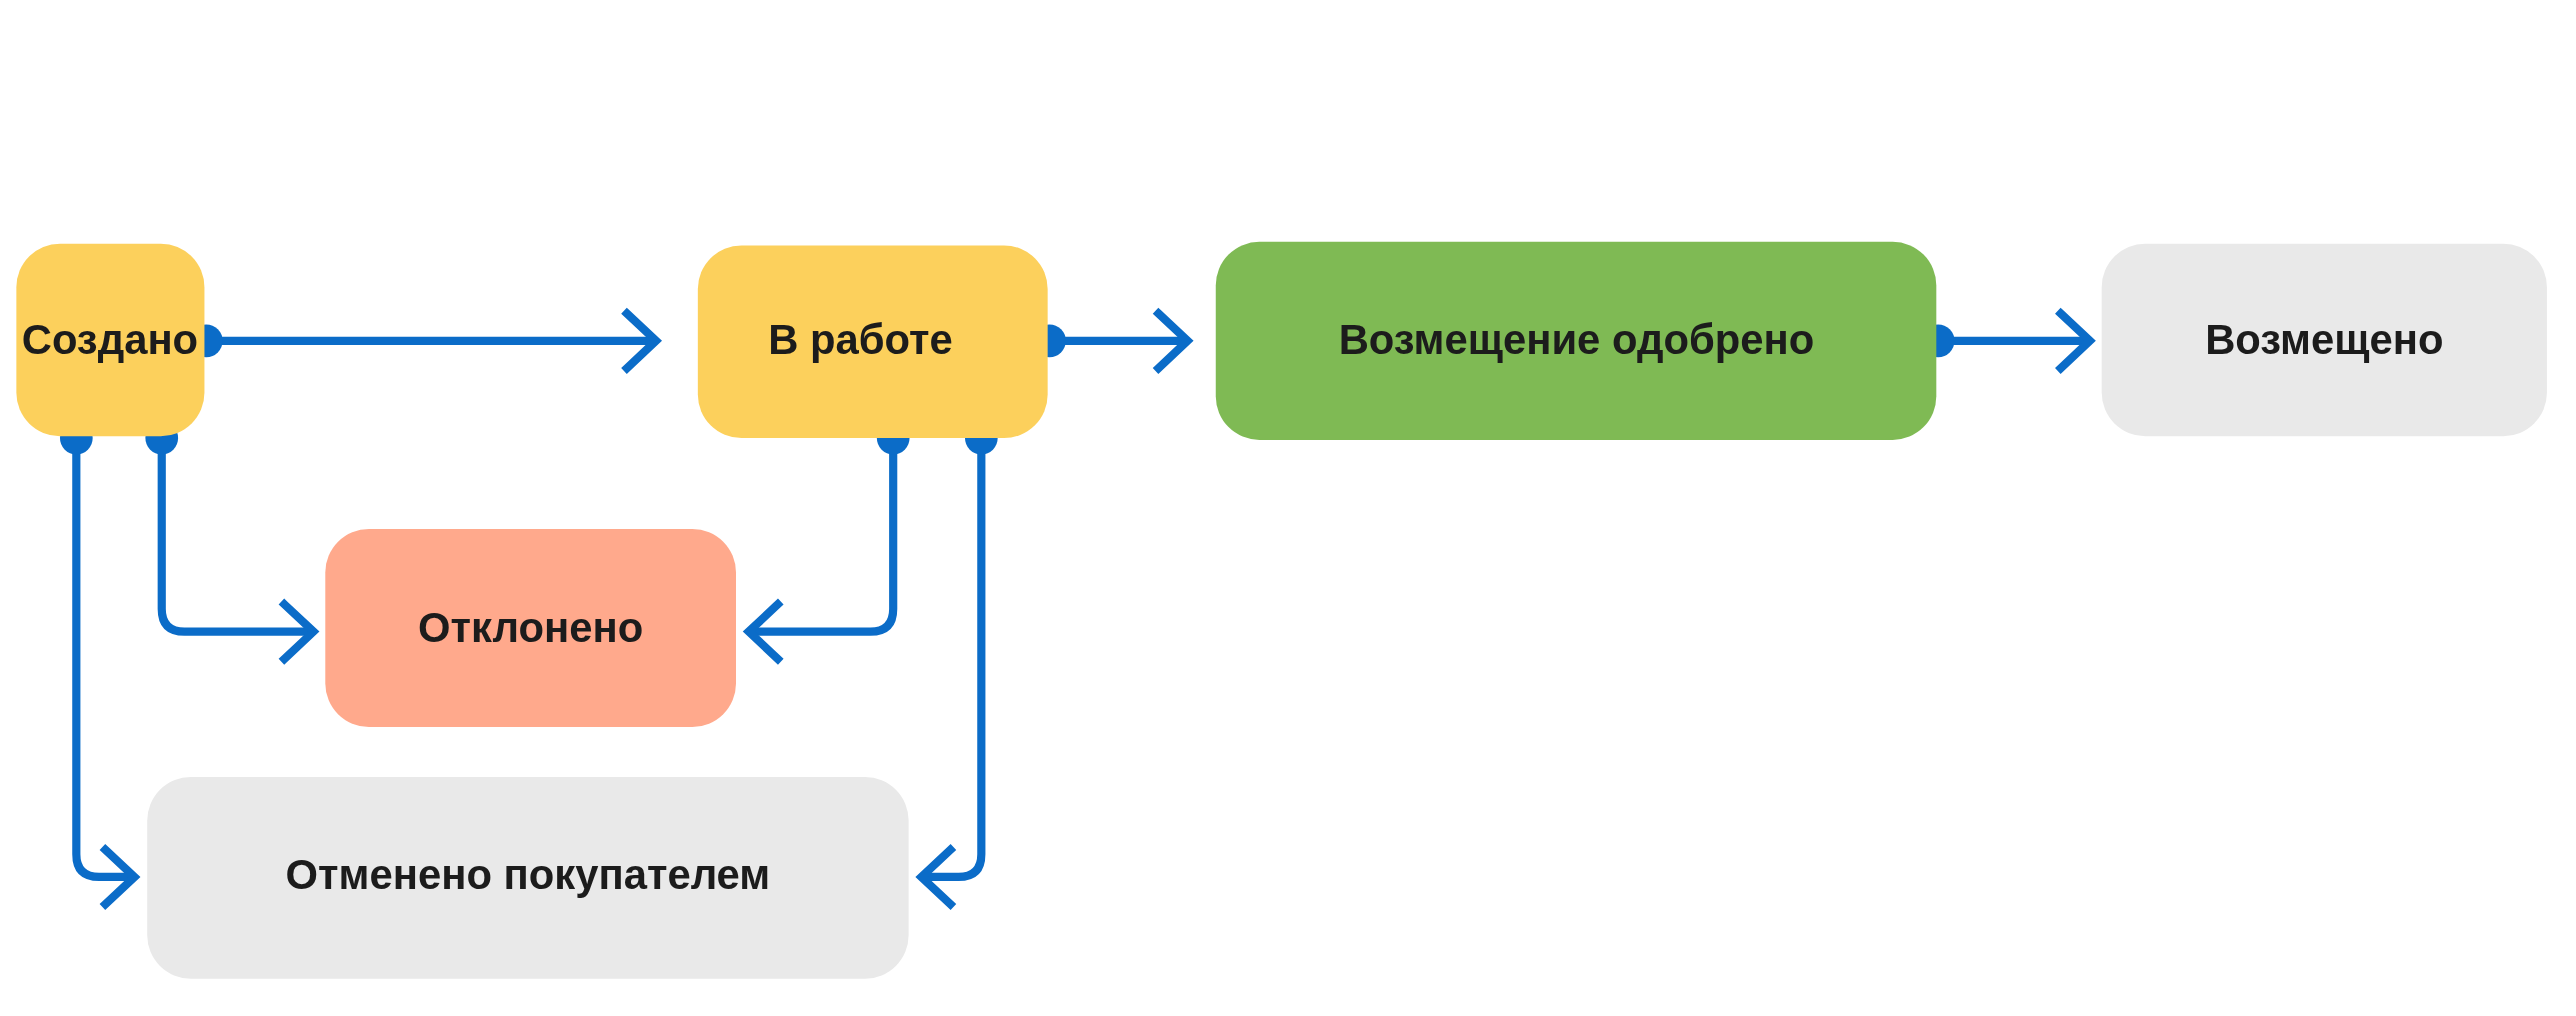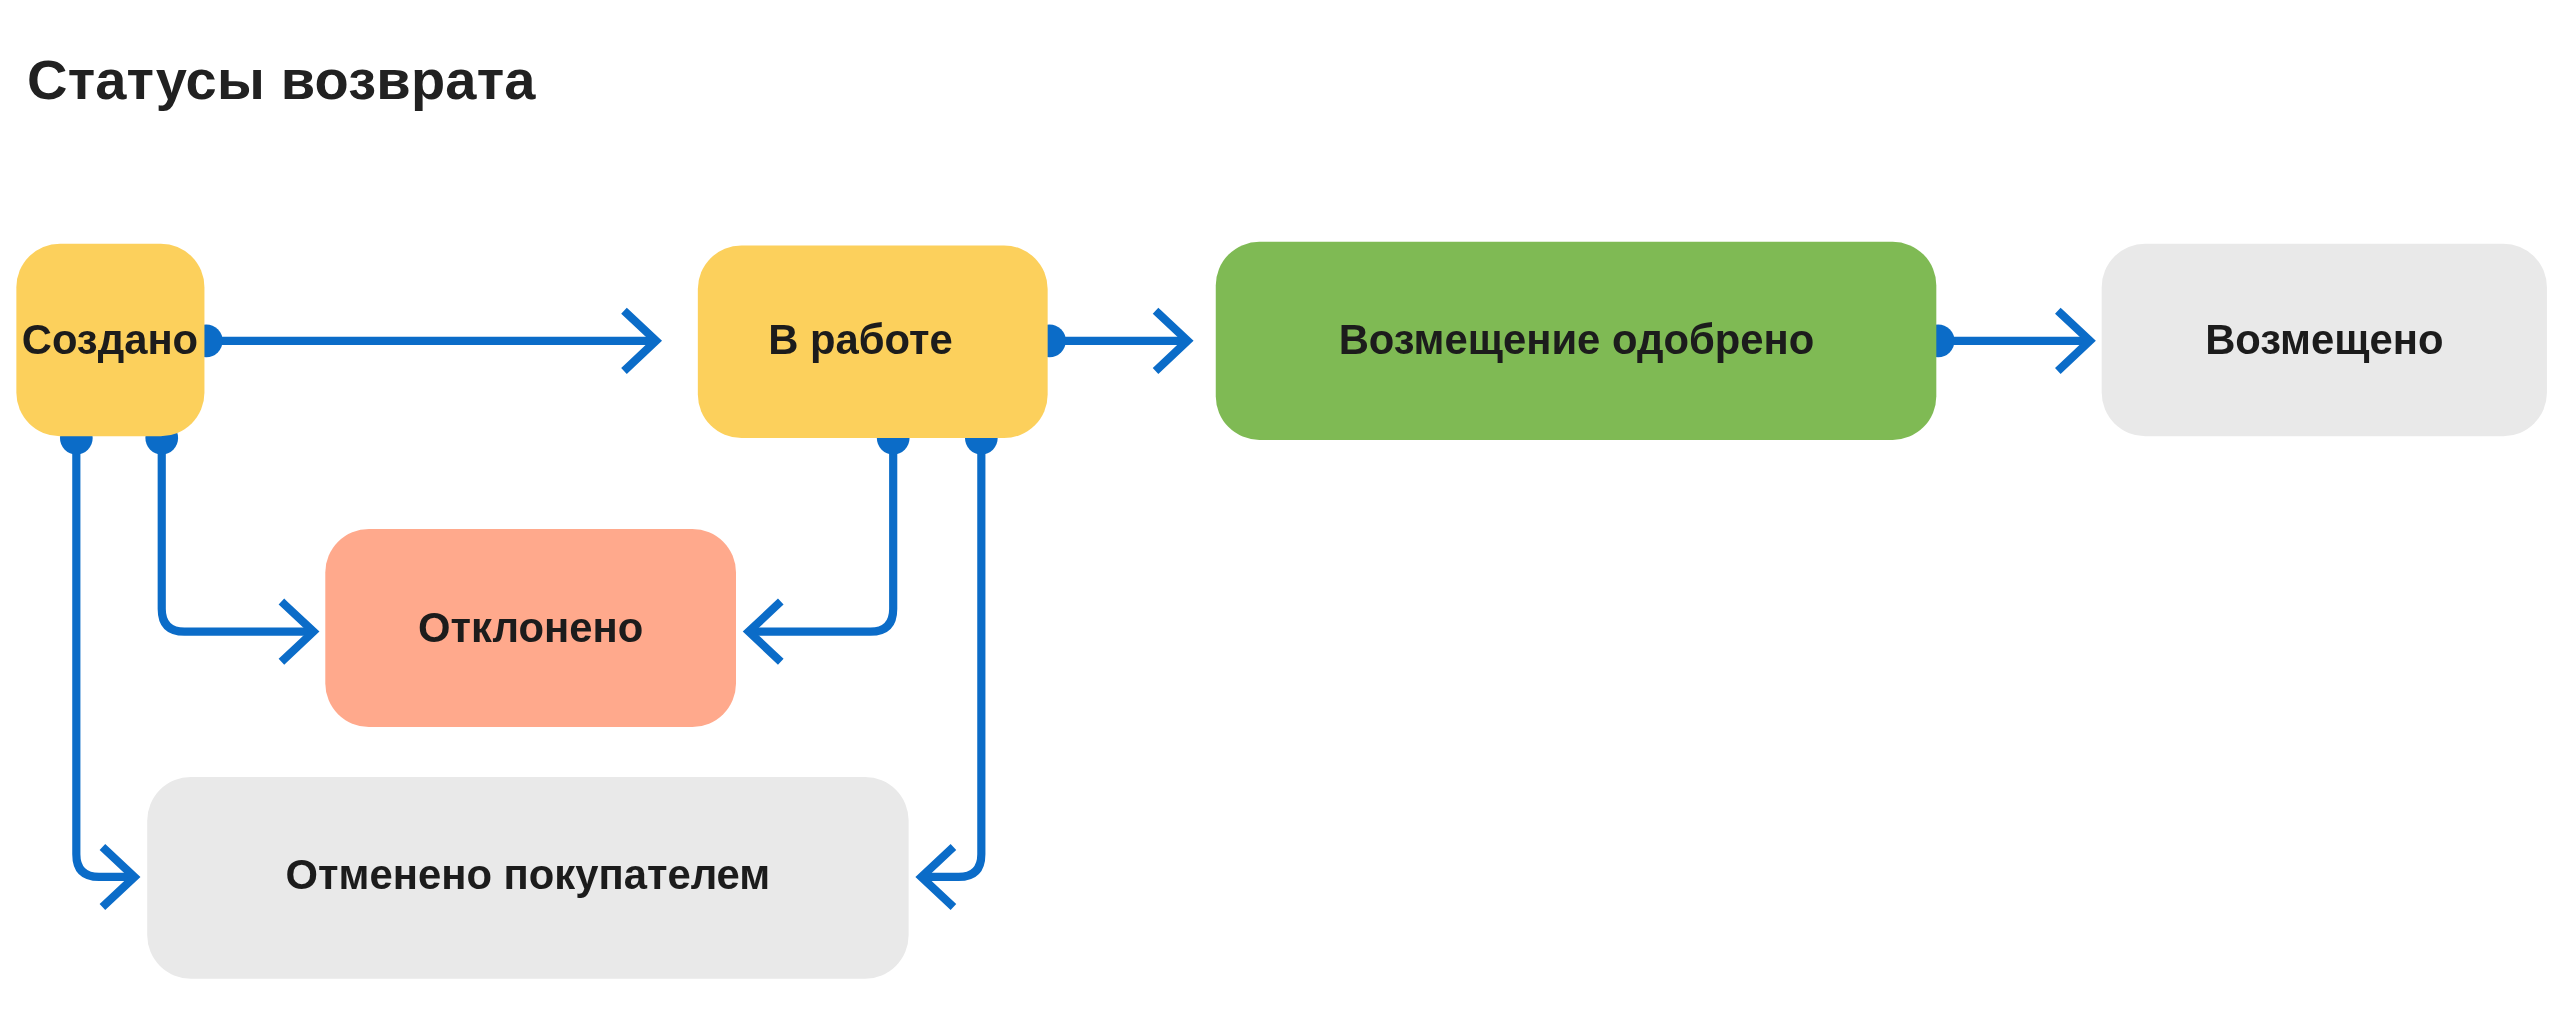--- a/index.html
+++ b/index.html
@@ -61,21 +61,20 @@
   }
   .edge-dot {
     fill: #0b6cc8;
   }
 </style>
 </head>
 <body>
 
 <div id="diagram-root">
 
-  <div class="page-title">Статусы возврата</div>
 
   <svg class="flow" viewBox="0 0 2835 1119" xmlns="http://www.w3.org/2000/svg">
 
     <g>
       <path class="edge-path" d="M 225 375 L 720 375"></path>
       <path class="edge-arrow" d="M 690 345 L 722 375 L 690 405"></path>
       <circle class="edge-dot" cx="227" cy="375" r="18"></circle>
     </g>
 
     <g>

